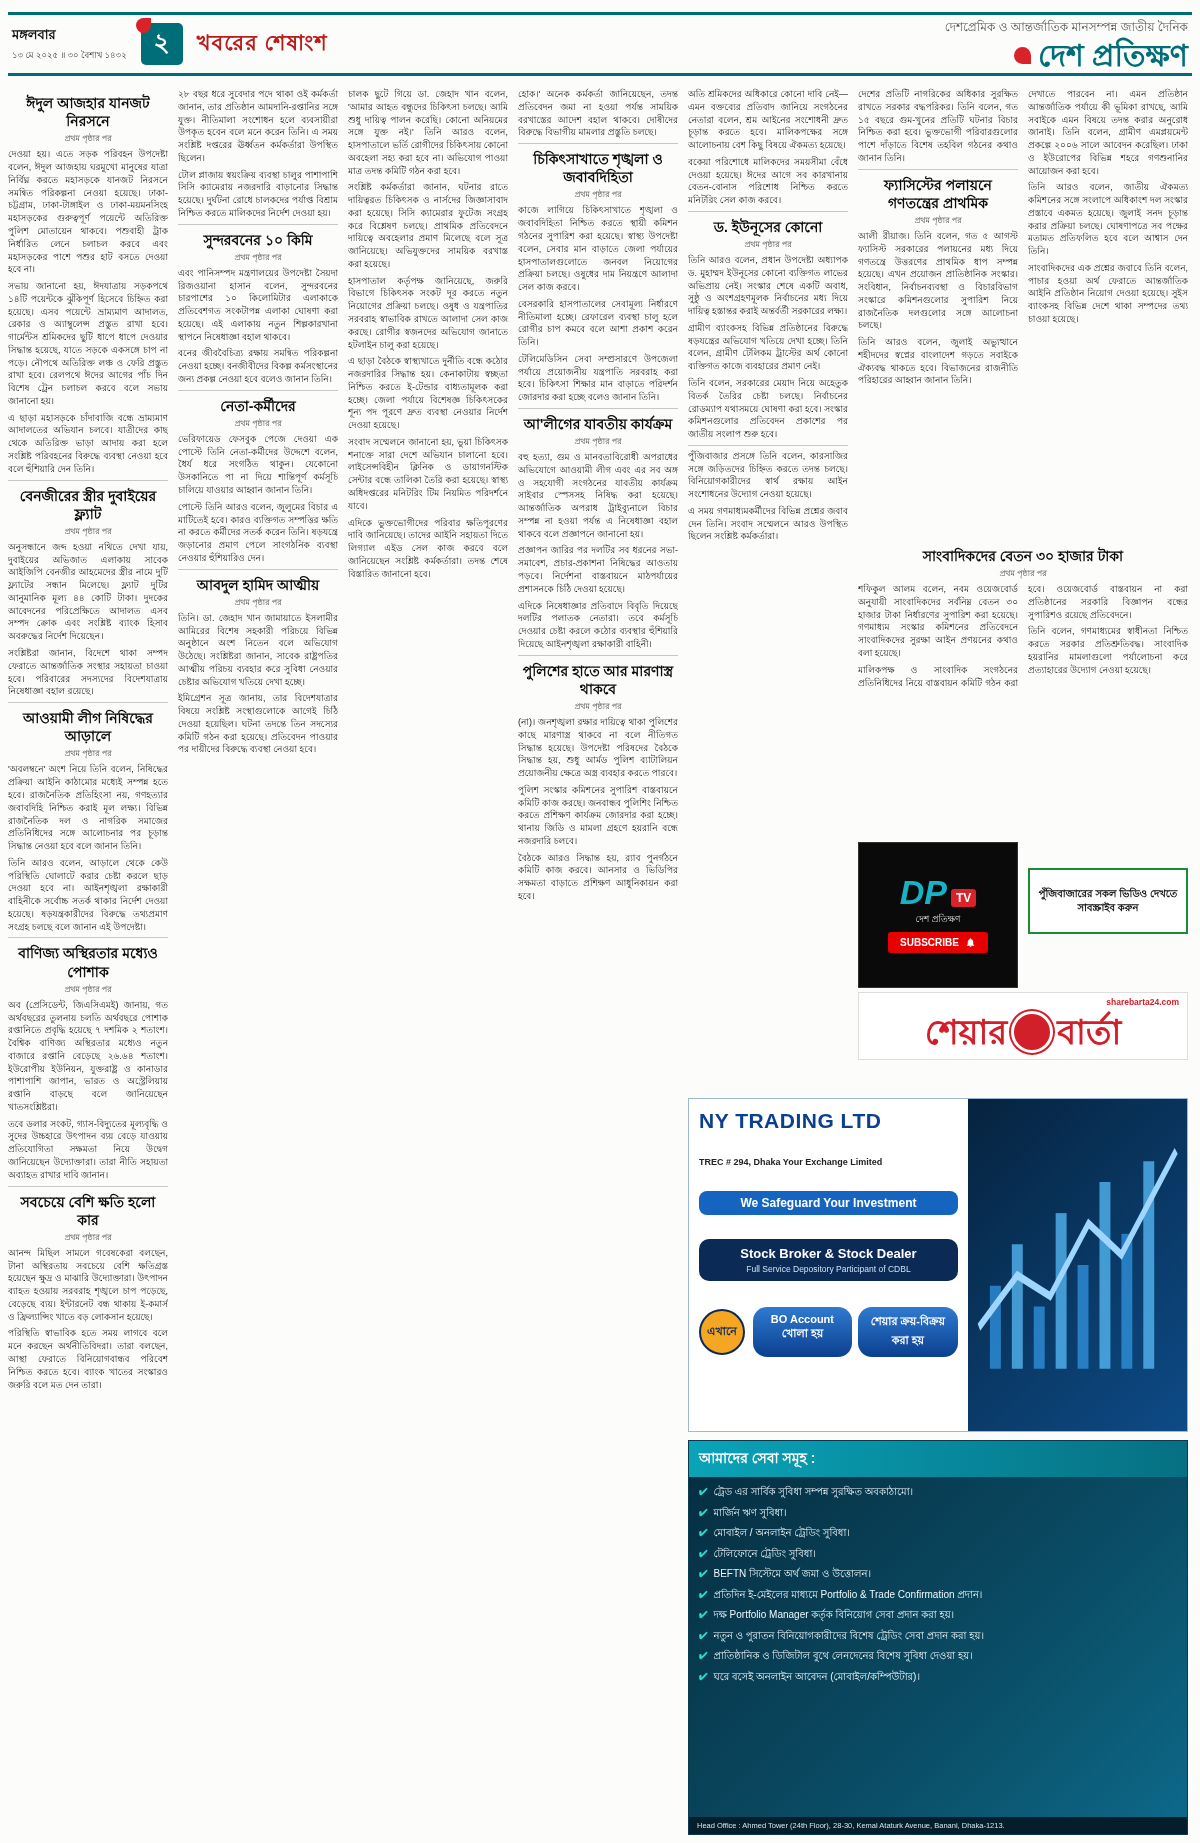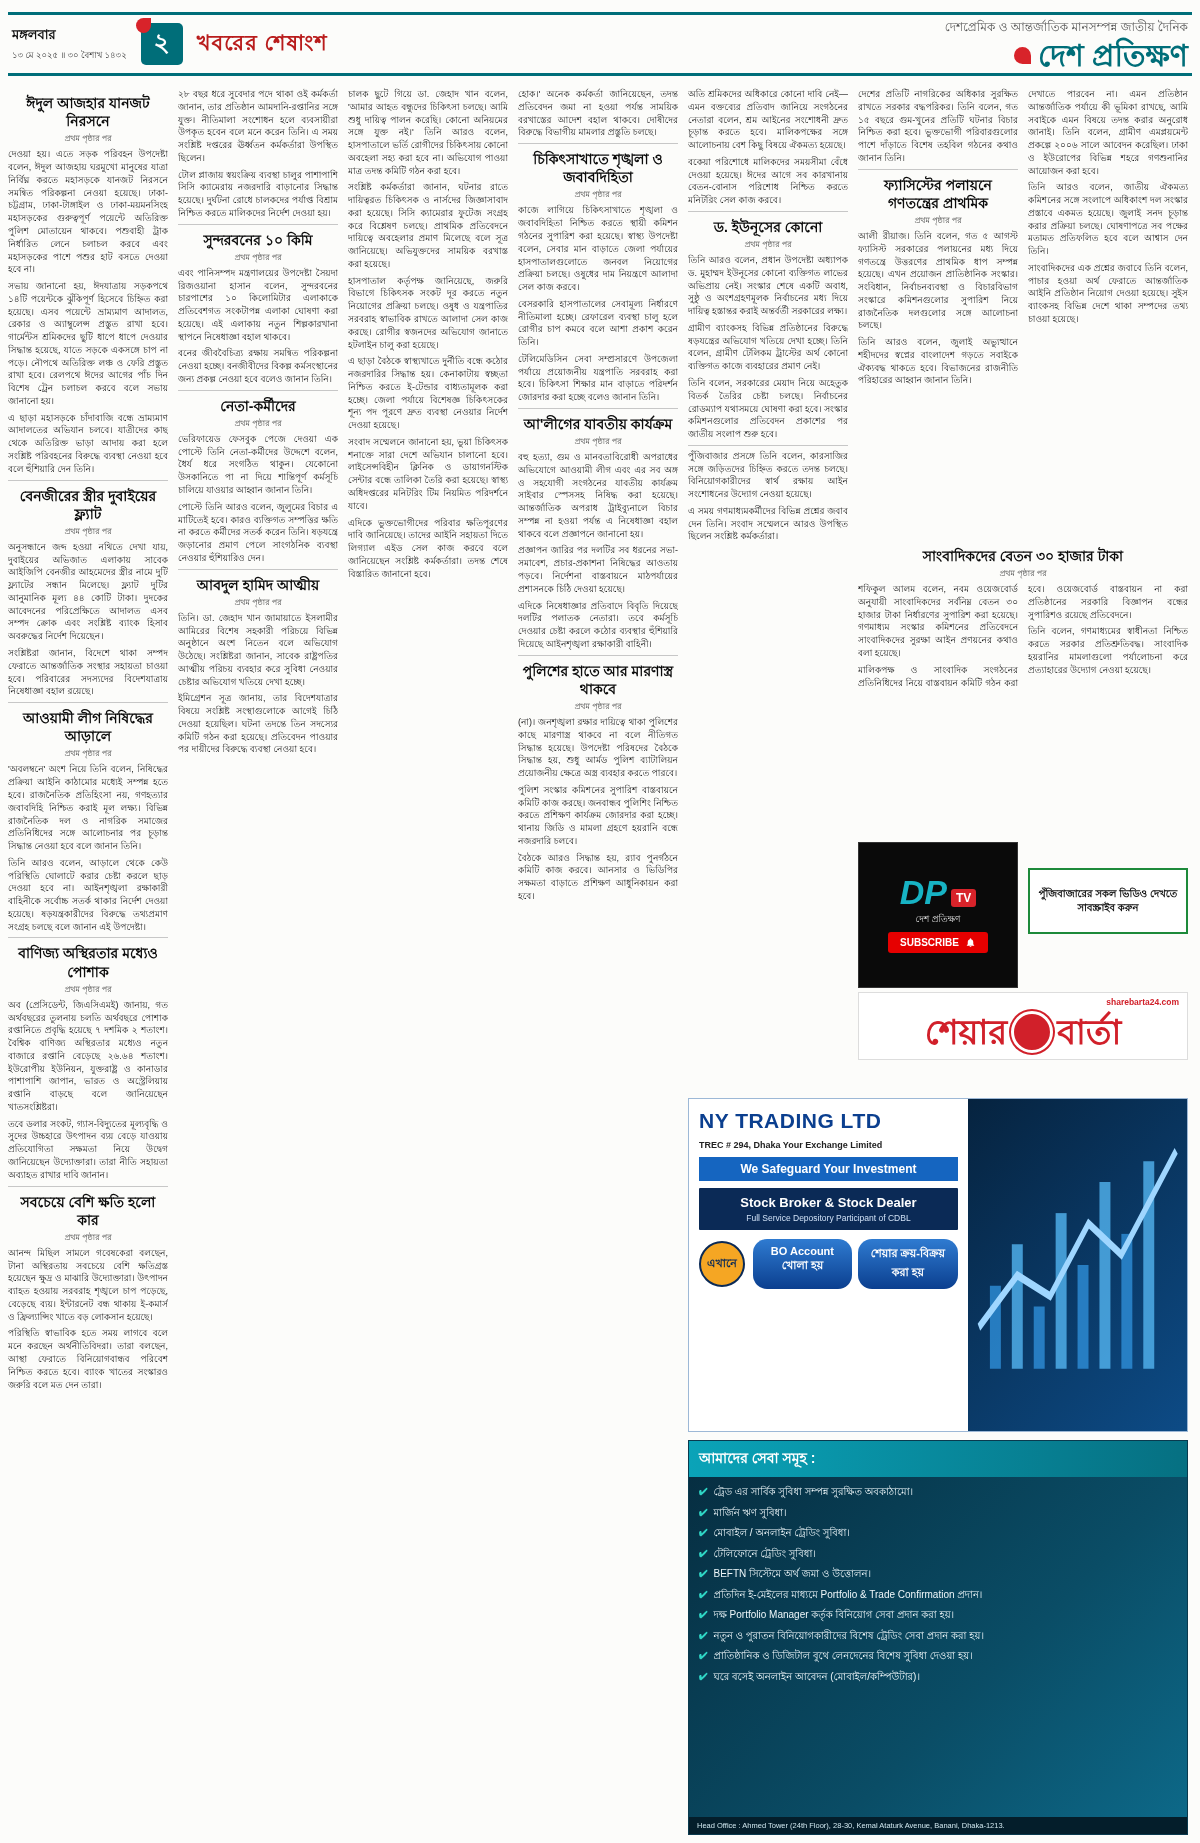--- a/index.html
+++ b/index.html
@@ -43,25 +43,25 @@
   #strip-video{left:1028px;top:868px;width:160px;height:66px;border:2px solid #1d8a3a;background:#fff;display:flex;align-items:center;justify-content:center;padding:5px;text-align:center}
   #strip-video .txt{font-size:10px;font-weight:bold;color:#111;line-height:1.4}
   
   #ad-sharebarta{left:858px;top:992px;width:330px;height:68px;background:#fff;border:1px solid #ddd;padding:4px 8px}
   .sb-site{font-size:8.5px;color:#d1202a;text-align:right;font-weight:bold}
   .sb-row{display:flex;align-items:center;justify-content:center;gap:4px;margin-top:4px}
   .sb-word{font-size:34px;font-weight:bold;color:#d1202a;line-height:1}
   .sb-circle{width:42px;height:42px;border-radius:50%;background:#d1202a;border:3px solid #fff;box-shadow:0 0 0 2px #d1202a;flex:0 0 auto}
   
   #ad-nyt{left:688px;top:1098px;width:500px;height:334px;background:#fff;border:1px solid #9db8d6;display:flex}
-  .nyt-left{width:56%;padding:10px 10px;display:flex;flex-direction:column;gap:7px}
+  .nyt-left{width:56%;padding:10px 10px;display:flex;flex-direction:column;gap:24px}
   .nyt-name{font-size:21px;font-weight:bold;color:#0b3f8f;letter-spacing:.5px}
   .nyt-trec{font-size:9px;color:#222;font-weight:bold}
-  .nyt-ribbon{background:#1565c0;color:#fff;font-size:12px;font-weight:bold;padding:5px 8px;border-radius:0;text-align:center}
-  .nyt-rolebox{background:#0b2a56;color:#fff;padding:7px 8px;border-radius:1px;text-align:center}
+  .nyt-ribbon{background:#1565c0;color:#fff;font-size:12px;font-weight:bold;padding:5px 8px;border-radius:8px;text-align:center}
+  .nyt-rolebox{background:#0b2a56;color:#fff;padding:7px 8px;border-radius:10px;text-align:center}
   .nyt-role1{font-size:13px;font-weight:bold}
   .nyt-role2{font-size:8.5px;margin-top:3px;color:#cfe0f5}
   .nyt-row{display:flex;align-items:center;gap:8px;margin-top:2px}
   .nyt-here{width:46px;height:46px;border-radius:50%;background:#f5a623;color:#0b2a56;font-size:11px;font-weight:bold;display:flex;align-items:center;justify-content:center;flex:0 0 auto;border:2px solid #0b2a56}
   .nyt-pills{display:flex;flex-direction:row;gap:6px;flex:1}
   .pill{background:linear-gradient(180deg,#2f7bd1,#0b3f8f);color:#fff;font-size:11px;font-weight:bold;padding:6px 8px;border-radius:14px;text-align:center}
   .nyt-img{width:44%;background:linear-gradient(135deg,#06233f,#0d4b86)}
   .nyt-img svg{width:100%;height:100%;display:block}
   
   #ad-services{left:688px;top:1440px;width:500px;height:395px;background:linear-gradient(135deg,#062c3f,#0a4d66 60%,#0d6a8a);border:1px solid #0a3a4e;display:flex;flex-direction:column}

